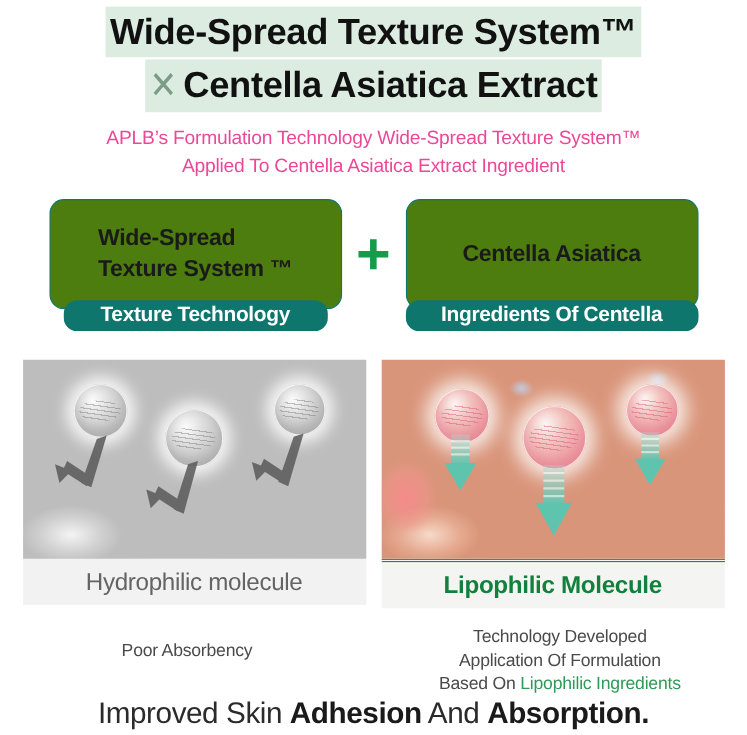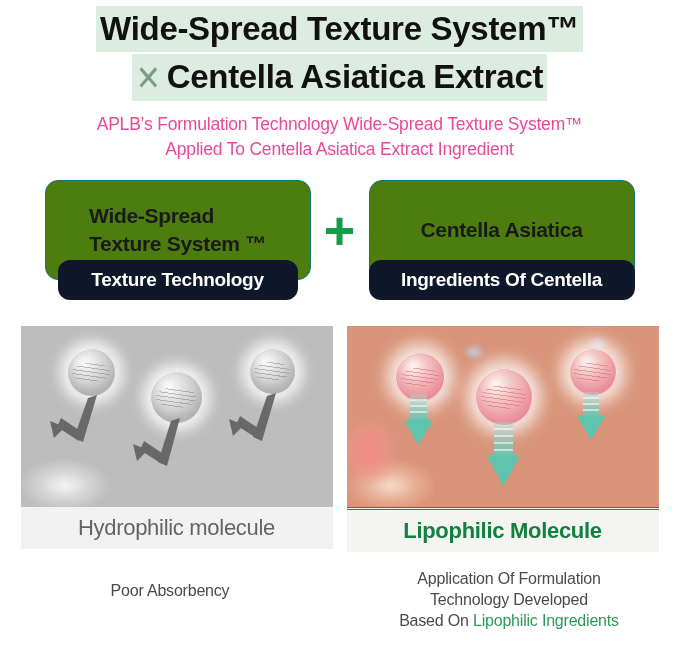--- a/index.html
+++ b/index.html
@@ -40,21 +40,21 @@
     border:1px solid #0f766e;border-radius:13px;background:#4d7c0f;
     box-sizing:border-box;display:flex;align-items:center;
     justify-content:center;text-align:left;
   }
   .badge .card span{
     font-size:21px;font-weight:bold;line-height:28px;color:#1a1a1a;
     letter-spacing:-0.3px;padding:0 8px;
   }
   .badge .band{
     position:absolute;left:13px;bottom:0;width:calc(100% - 26px);
-    height:40px;background:#0f172a;border-radius:12px;
+    height:28px;background:#0f766e;border-radius:12px;
     display:flex;align-items:center;justify-content:center;
     color:#fff;font-size:19px;font-weight:bold;letter-spacing:-0.3px;
     box-sizing:border-box;
   }
   .badge.right .band{left:0;width:100%;}
   .plus{
     width:58px;height:100px;display:flex;align-items:center;
     justify-content:center;color:#169B48;font-size:54px;
     font-weight:bold;line-height:1;
   }
@@ -310,20 +310,21 @@
         </svg>
       </div>
       <div class="caption right">Lipophilic Molecule</div>
     </div>
 
   </div>
 
   <div class="notes">
     <div class="note-left">Poor Absorbency</div>
     <div class="note-right">
+      <div>Technology Developed</div>
       <div>Application Of Formulation</div>
-      <div>Technology Developed</div>
       <div><span>Based On </span><span class="grn">Lipophilic Ingredients</span></div>
     </div>
   </div>
 
+  <div class="headline"><span>Improved Skin </span><b>Adhesion</b><span> And </span><b>Absorption.</b></div>
 
 </div>
 
 </body></html>

